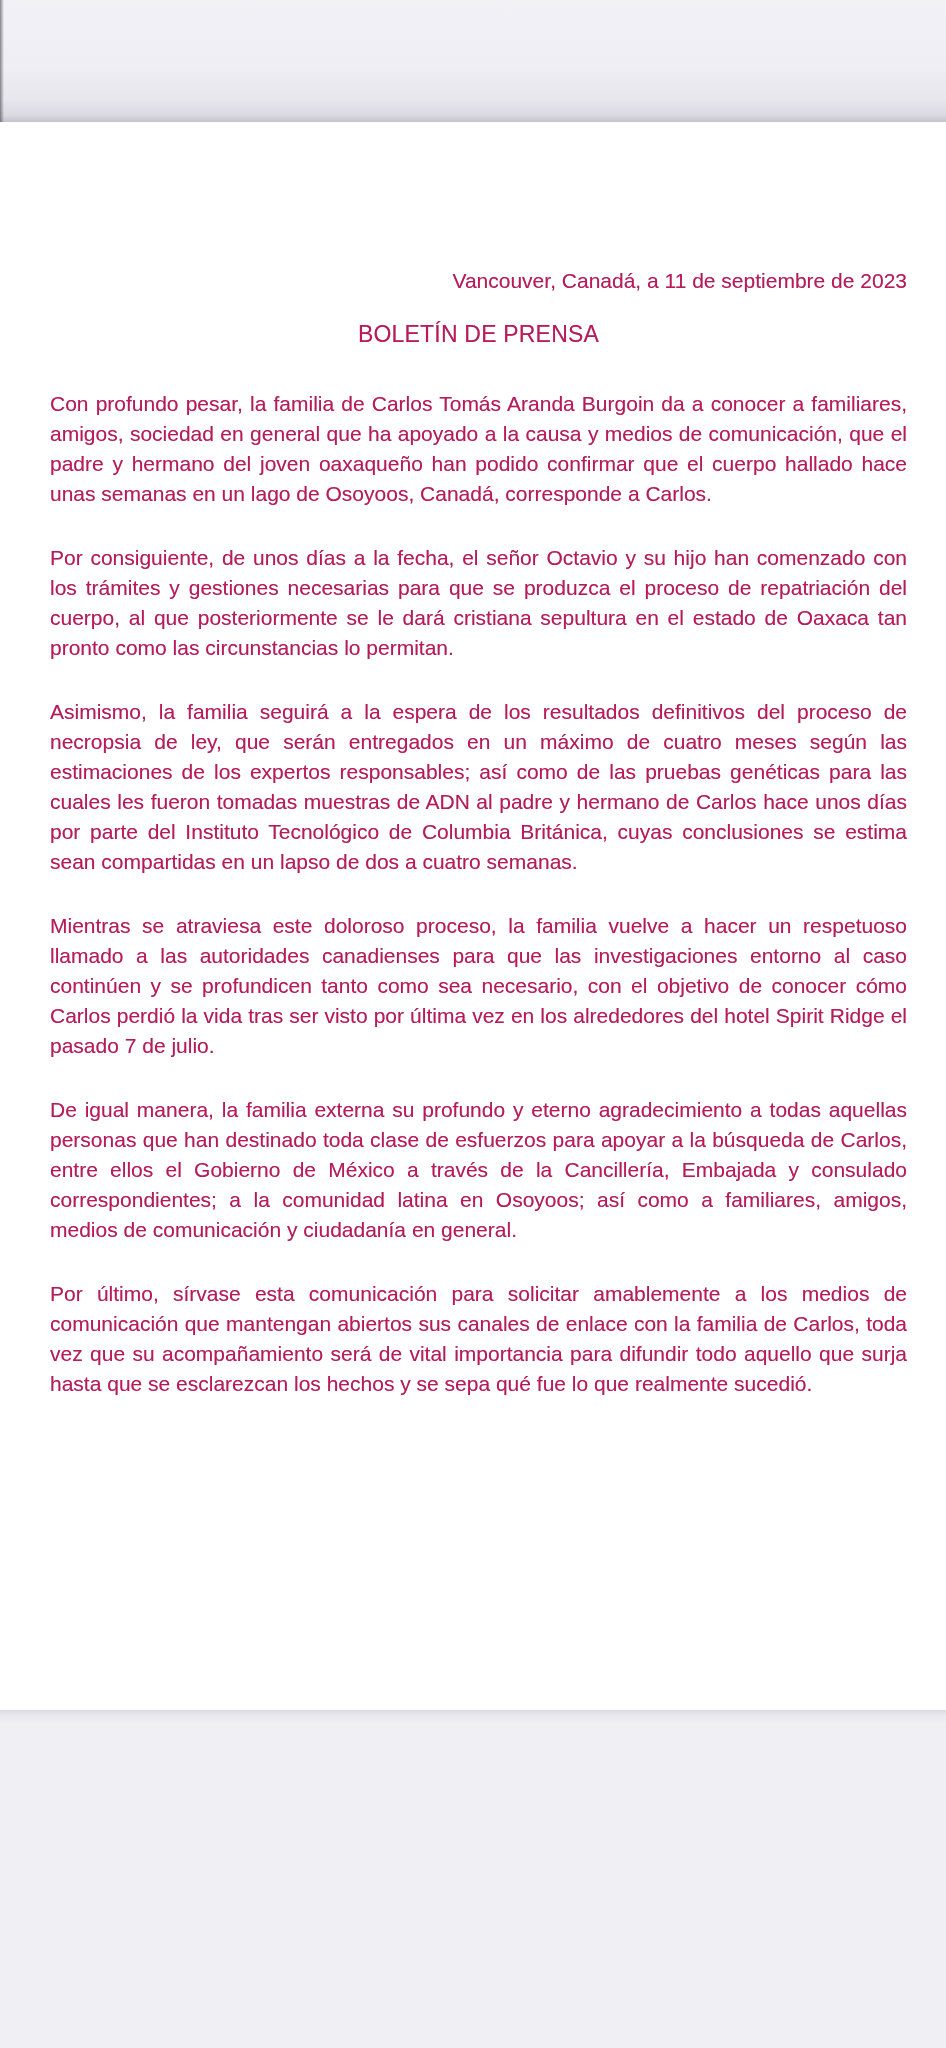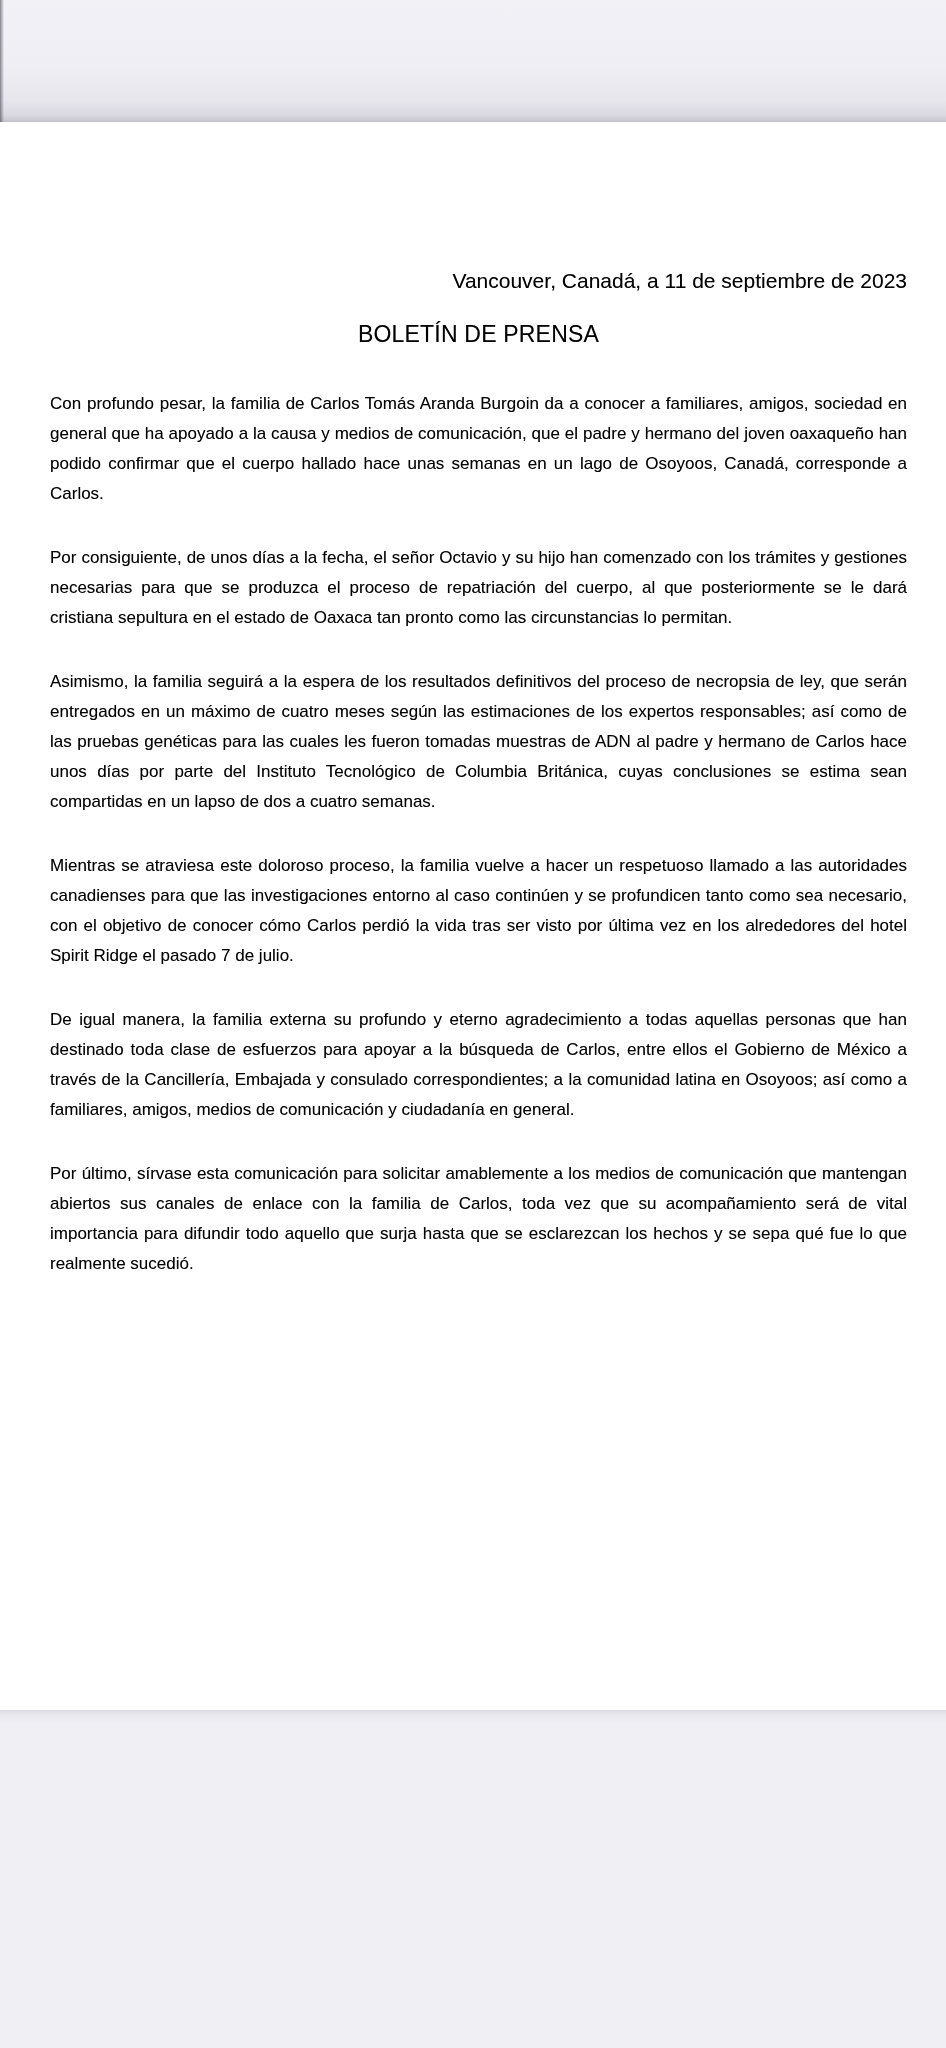--- a/index.html
+++ b/index.html
@@ -35,21 +35,21 @@
   
   .paper {
     position: absolute;
     top: 122px; left: 0;
     width: 946px;
     height: 1588px;
     box-sizing: border-box;
     background: #ffffff;
     border-top: 1px solid #fdfdfe;
     padding: 143px 39px 0 50px;
-    color: #000000;
+    color: #be185d;
   }
   .paper * {
     text-shadow: 0 0 0.6px rgba(25,25,30,0.35);
   }
   .dateline {
     text-align: right;
     font-size: 21px;
     line-height: 30px;
     white-space: nowrap;
   }
@@ -59,21 +59,21 @@
     font-size: 23px;
     font-weight: normal;
     line-height: 30px;
     letter-spacing: 0.2px;
   }
   .body-text {
     margin-top: 40px;
   }
   .body-text p {
     margin: 0 0 34px 0;
-    font-size: 17px;
+    font-size: 21px;
     line-height: 30px;
     text-align: justify;
   }
   
   .band-bottom {
     position: absolute;
     top: 1710px; left: 0;
     width: 100%;
     height: 338px;
     background: linear-gradient(180deg,

